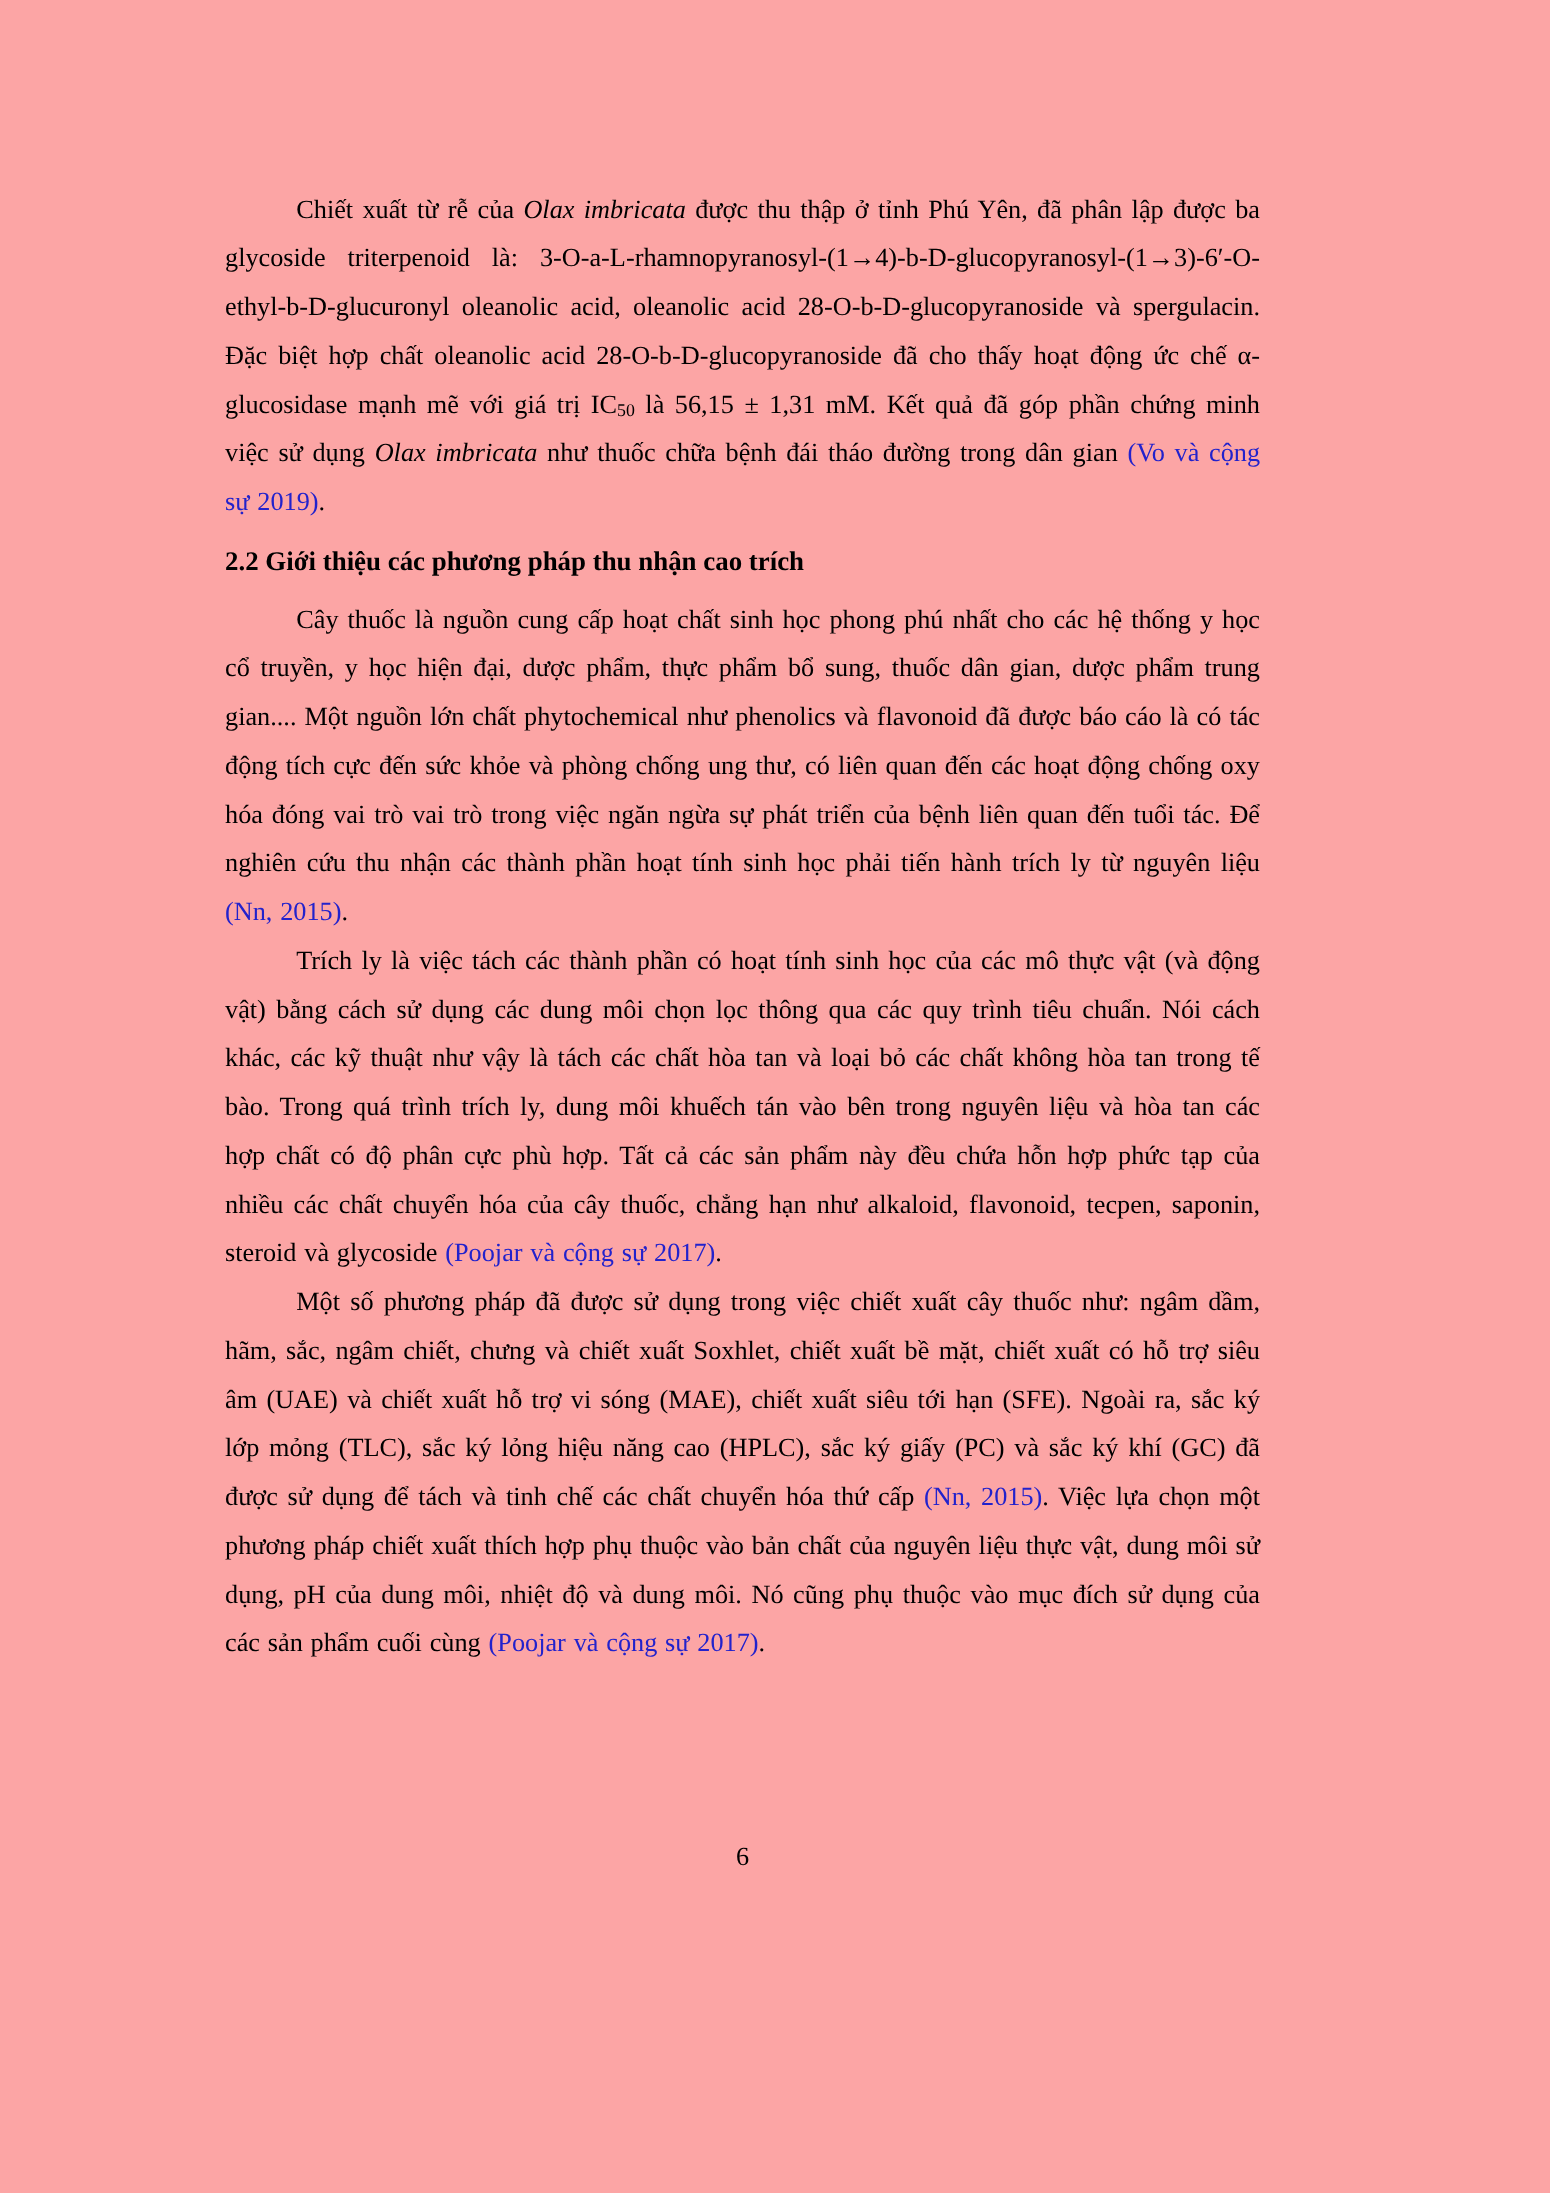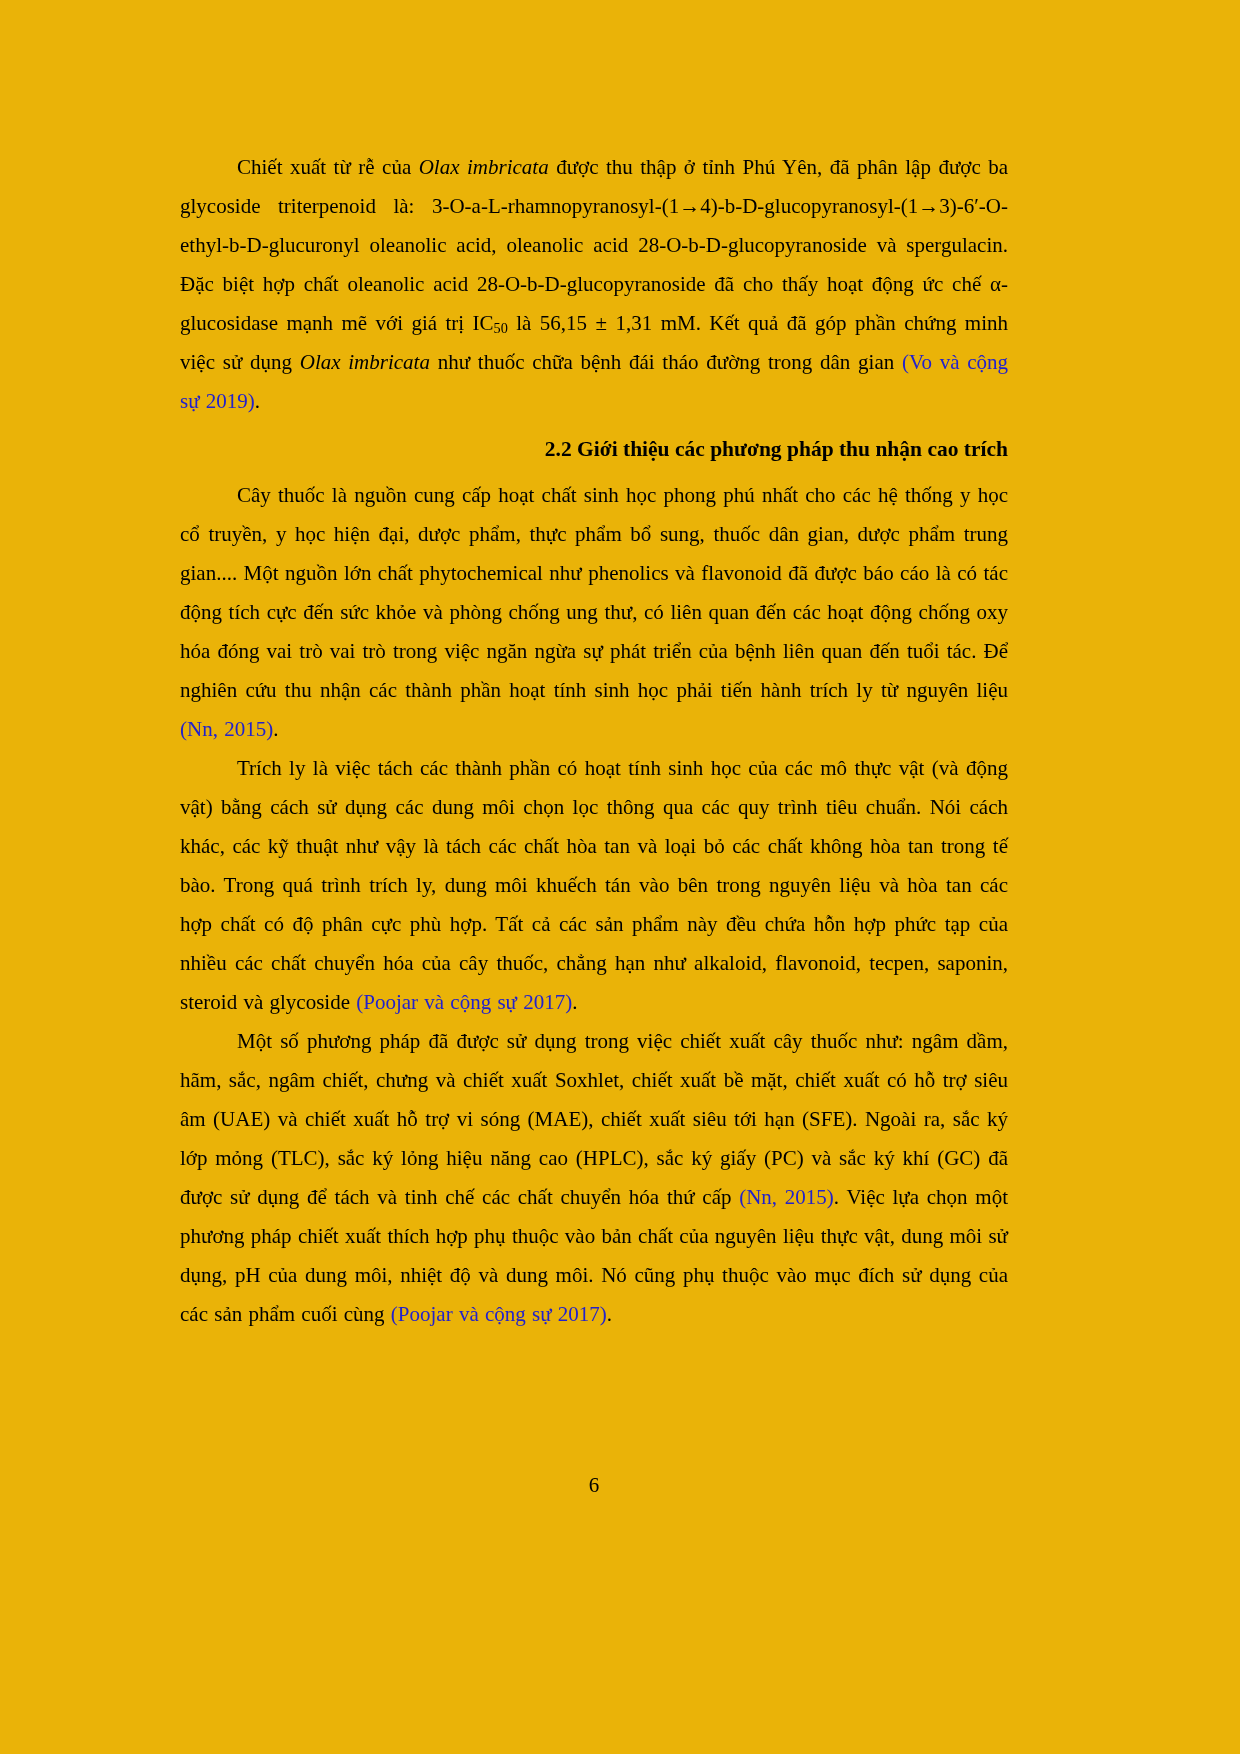--- a/index.html
+++ b/index.html
@@ -5,42 +5,41 @@
   html, body {
     margin: 0;
     padding: 0;
     background: #e8e8e8;
   }
   .page {
     position: relative;
     width: 1240px;
     height: 1754px;
     margin: 0 auto;
-    background: #eab308;
+    background: #fca5a5;
     box-sizing: border-box;
     padding: 148px 232px 0 180px;
     font-family: "Liberation Serif", "DejaVu Serif", serif;
     font-size: 21px;
     line-height: 39px;
     color: #000000;
     overflow: hidden;
   }
   p.body-para {
     margin: 0;
     text-align: justify;
     text-indent: 57px;
     word-spacing: 1px;
   }
   h2.section-heading {
     margin: 9px 0 7px 0;
     font-size: 21.5px;
     line-height: 39px;
     font-weight: bold;
     text-indent: 0;
-    text-align: right;
   }
   .seg-italic { font-style: italic; }
   .seg-cite { color: var(--cite, #2222cc); }
   .seg-sub {
     font-size: 0.68em;
     vertical-align: -0.22em;
     line-height: 0;
   }
   .page-number {
     position: absolute;

